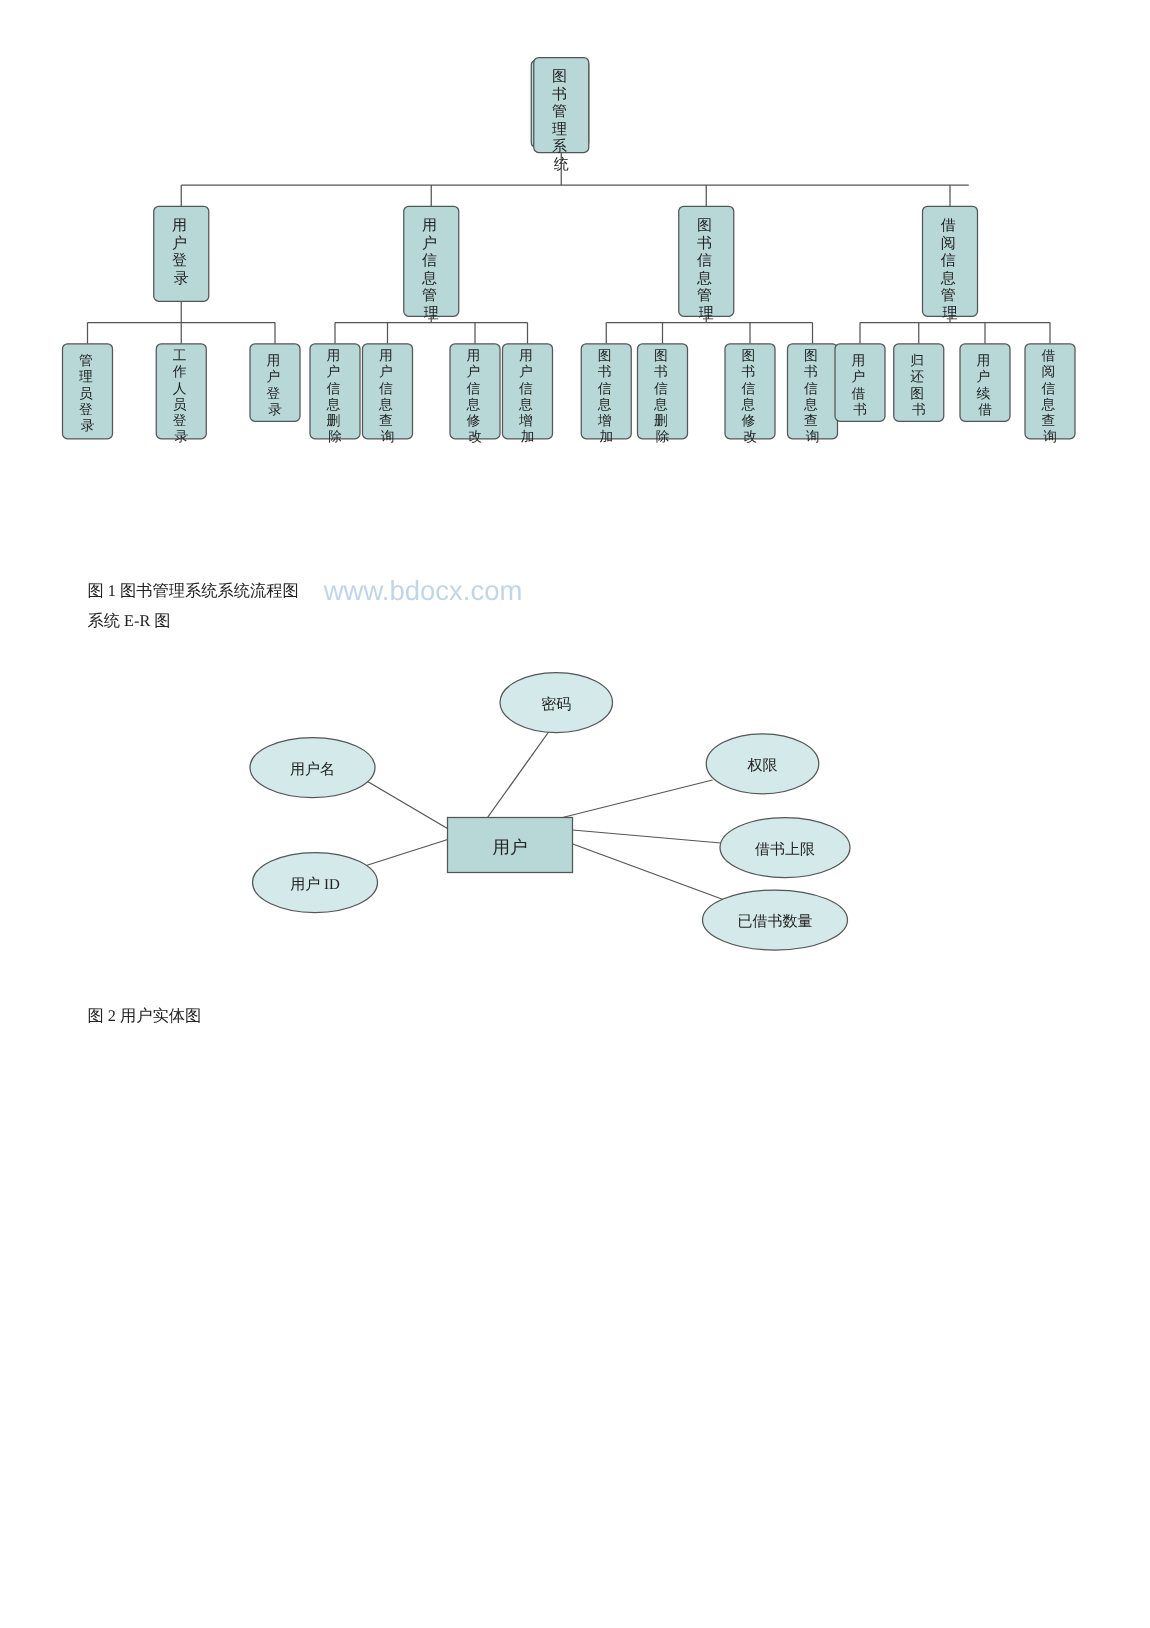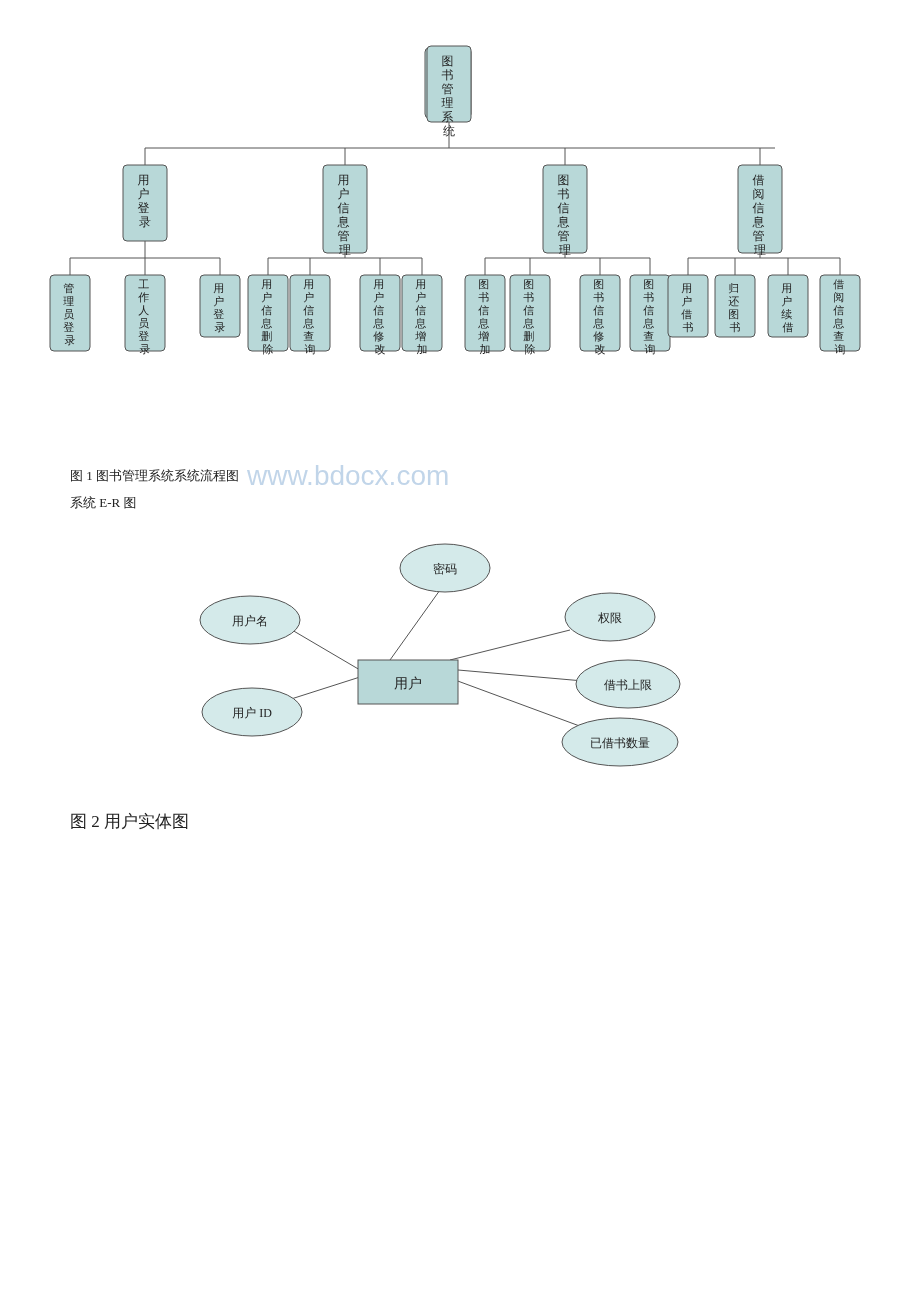--- a/index.html
+++ b/index.html
@@ -259,23 +259,23 @@
       <tspan x="800" dy="13" text-anchor="middle">阅</tspan>
       <tspan x="800" dy="13" text-anchor="middle">信</tspan>
       <tspan x="800" dy="13" text-anchor="middle">息</tspan>
       <tspan x="800" dy="13" text-anchor="middle">查</tspan>
       <tspan x="800" dy="13" text-anchor="middle">询</tspan>
     </text>
 
   </svg>
 </div>
 
-<div style="margin: 4px 0 2px 30px; display:flex; align-items:center; gap:8px;">
+<div style="margin: 4px 0 2px 30px; display:flex; align-items:center; gap:20px;">
   <span style="font-size:13px;">图 1 图书管理系统系统流程图</span>
-  <span style="font-size:28px; color:rgba(100,150,200,0.4); font-family:Arial,sans-serif;">www.bdocx.com</span>
+  <span style="font-size:22px; color:rgba(100,150,200,0.4); font-family:Arial,sans-serif;">www.bdocx.com</span>
 </div>
 
 <div style="margin: 2px 0 10px 30px;">
   <span style="font-size:13px;text-align:center;">系统 E-R 图</span>
 </div>
 
 <div style="position:relative; width:640px; height:280px; margin: 0 auto 8px auto;">
   <svg width="640" height="280" viewBox="0 0 640 280">
 
     <line x1="220" y1="155" x2="148" y2="178" stroke="#555" stroke-width="1"></line>
@@ -307,14 +307,14 @@
 
     <ellipse cx="488" cy="162" rx="52" ry="24" fill="#d4eaea" stroke="#555" stroke-width="1"></ellipse>
     <text x="488" y="167" text-anchor="middle" font-size="12" font-family="SimSun,serif" fill="#222">借书上限</text>
 
     <ellipse cx="480" cy="220" rx="58" ry="24" fill="#d4eaea" stroke="#555" stroke-width="1"></ellipse>
     <text x="480" y="225" text-anchor="middle" font-size="12" font-family="SimSun,serif" fill="#222">已借书数量</text>
   </svg>
 </div>
 
 <div style="margin: 4px 0 0 30px;">
-  <span style="font-size:17px;">图 2 用户实体图</span>
+  <span style="font-size:13px;">图 2 用户实体图</span>
 </div>
 
 </body></html>

